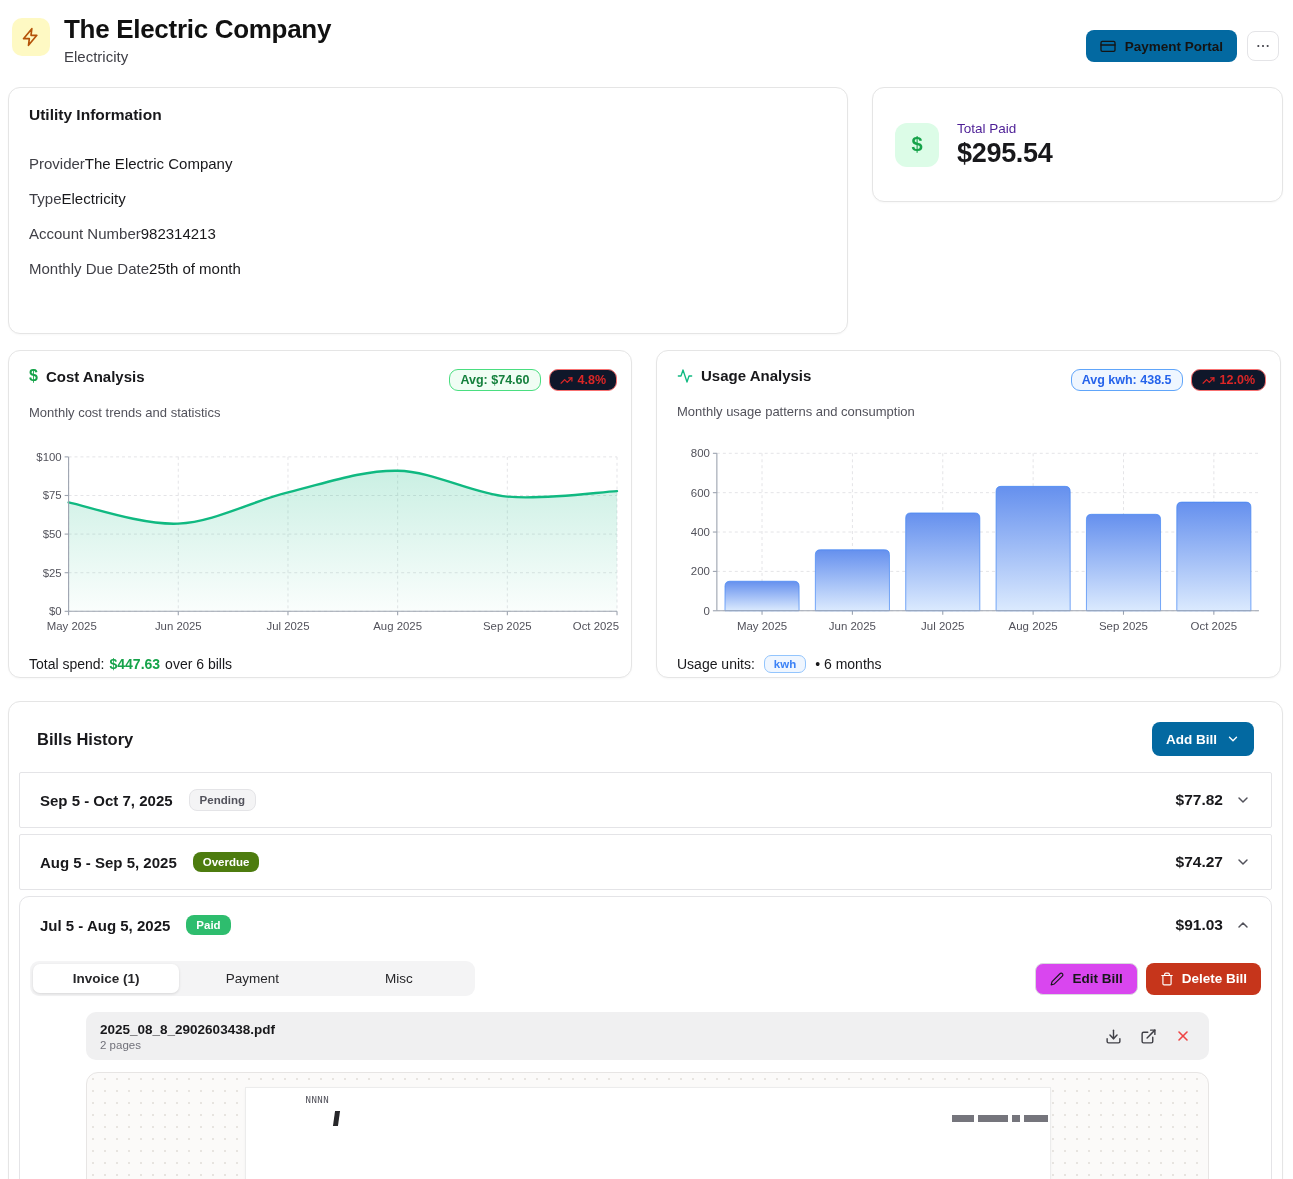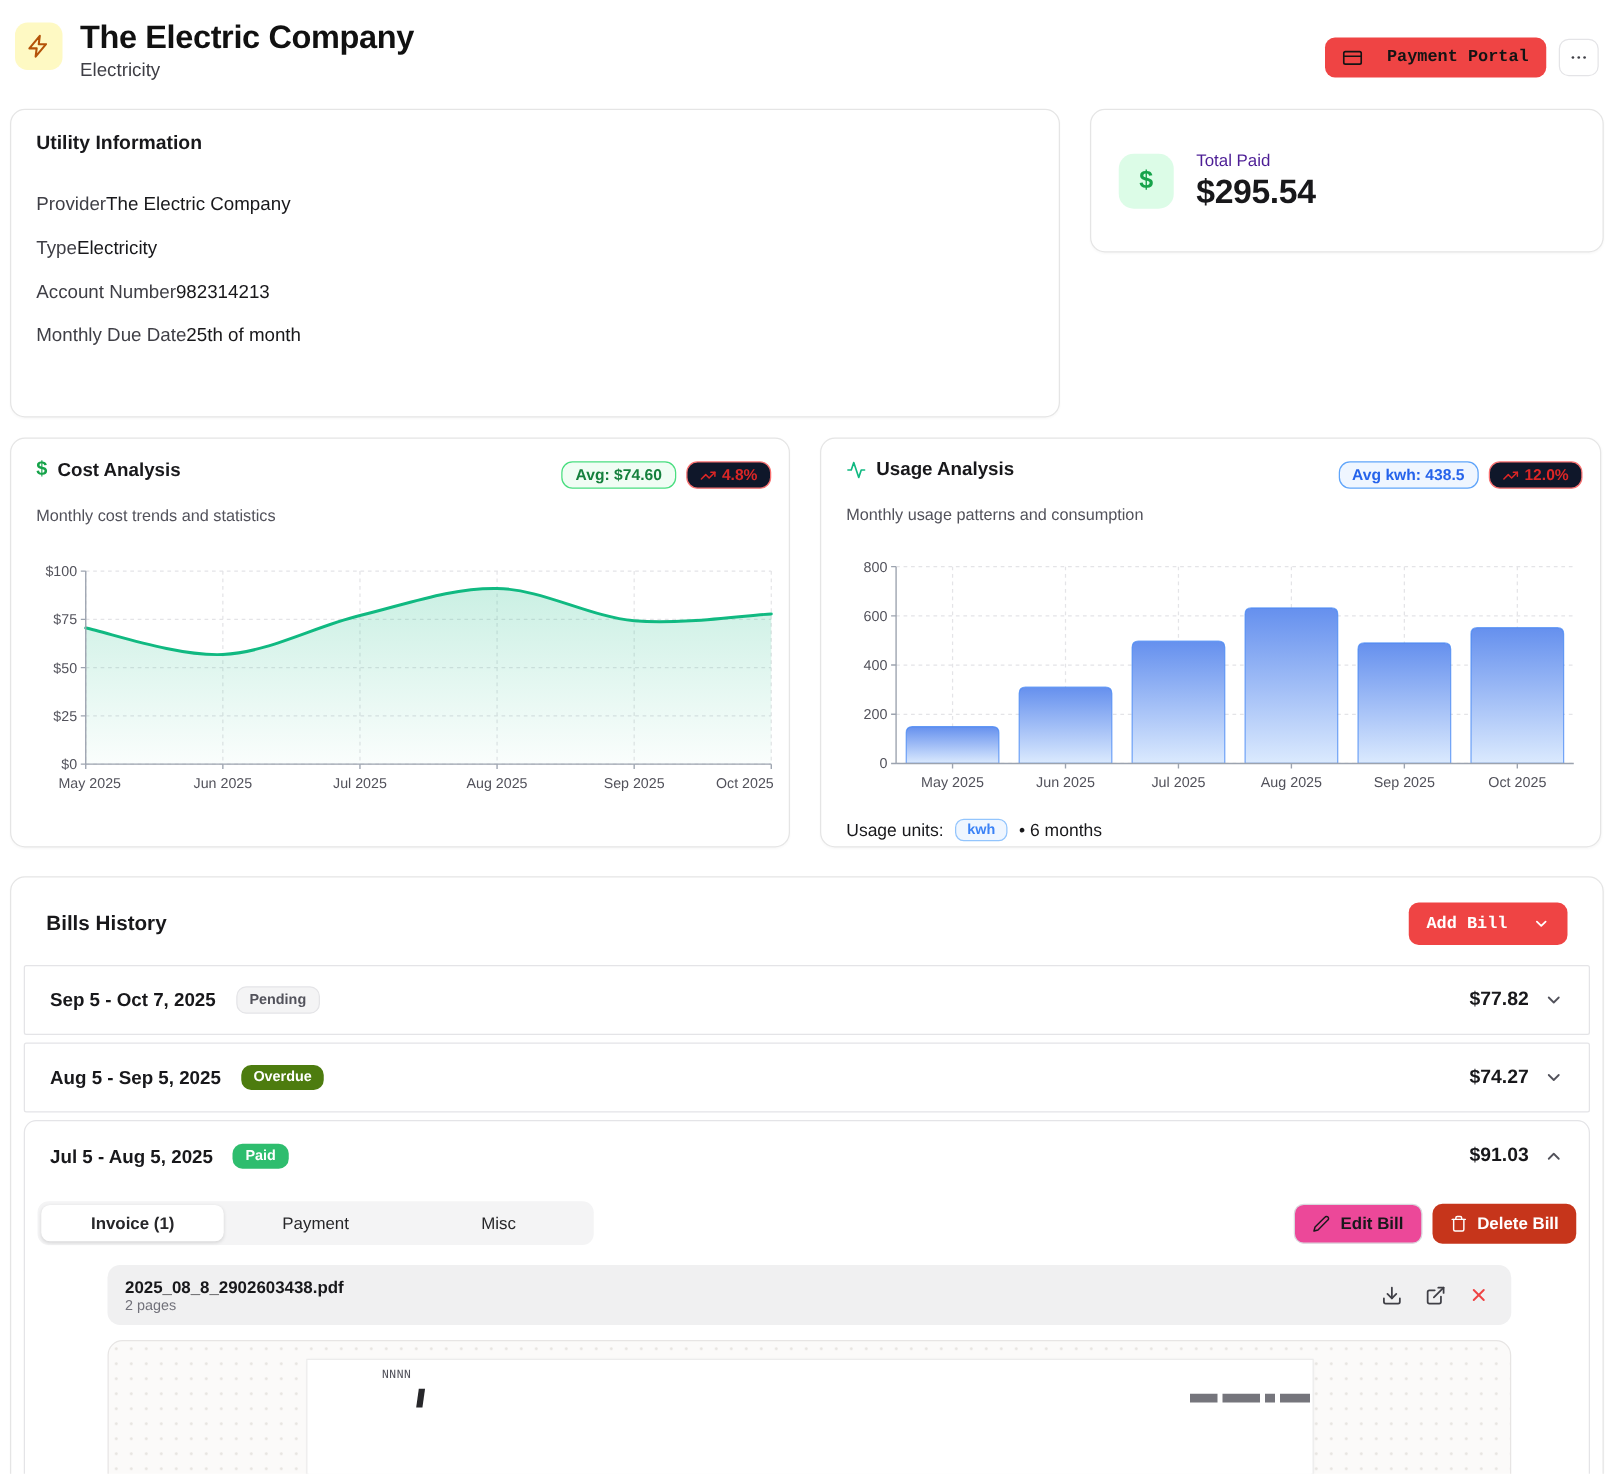--- a/index.html
+++ b/index.html
@@ -7,21 +7,21 @@
   body{background:#fff;font-family:"Liberation Sans",sans-serif;color:#18181b;-webkit-font-smoothing:antialiased}
   .page{padding:12px 10px 0 8px}
 
   
   .app-header{display:flex;justify-content:space-between;align-items:flex-start;padding:2px 4px 0 4px}
   .app-header-left{display:flex;gap:14px;align-items:flex-start}
   .app-icon{width:38px;height:38px;border-radius:10px;background:#fef9c3;display:flex;align-items:center;justify-content:center;margin-top:4px}
   .app-title{font-size:26px;font-weight:700;letter-spacing:-.3px;color:#111}
   .app-subtitle{font-size:15px;color:#3f3f46;margin-top:3px}
   .app-header-right{display:flex;gap:10px;align-items:center;margin-top:16px}
-  .btn-green{display:inline-flex;align-items:center;gap:20px;background:#ef4444;color:#141414;border:none;border-radius:8px;height:32px;padding:0 14px;font-size:13.5px;font-weight:600;font-family:Liberation Mono, monospace;cursor:pointer}
+  .btn-green{display:inline-flex;align-items:center;gap:9px;background:#0369a1;color:#141414;border:none;border-radius:8px;height:32px;padding:0 14px;font-size:13.5px;font-weight:600;font-family:Liberation Sans, sans-serif;cursor:pointer}
   .btn-more{width:32px;height:30px;background:#fff;border:1px solid #e4e4e7;border-radius:8px;display:flex;align-items:center;justify-content:center;cursor:pointer}
 
   
   .card{background:#fff;border:1px solid #e5e5e5;border-radius:12px;box-shadow:0 1px 2px rgba(0,0,0,.03)}
   .top-grid{display:grid;grid-template-columns:840px 411px;column-gap:24px;margin-top:22px}
   .utility-card{height:247px;padding:18px 20px}
   .card-title{font-size:15.5px;font-weight:700}
   .info-rows{margin-top:22px}
   .info-row{display:flex;justify-content:flex-start;align-items:center;height:35px;font-size:15px}
   .info-label{color:#3f3f46}
@@ -74,21 +74,21 @@
   .status-paid{background:#2ebd6e;color:#fff}
   .bill-right{display:flex;align-items:center;gap:12px}
   .bill-amount{font-size:15.5px;font-weight:700}
 
   
   .detail-toolbar{display:flex;justify-content:space-between;align-items:center;padding:8px 10px 0 10px}
   .tabs{width:445px;height:35px;background:#f4f4f5;border-radius:9px;padding:3px;display:flex}
   .tab{flex:1;border:none;background:transparent;border-radius:7px;font-size:13.5px;color:#27272a;font-family:inherit;cursor:pointer;font-weight:500}
   .tab.active{background:#fff;font-weight:600;box-shadow:0 1px 3px rgba(0,0,0,.12)}
   .detail-actions{display:flex;gap:8px}
-  .btn-outline{display:inline-flex;align-items:center;gap:8px;height:32px;padding:0 14px;background:#ec4899;border:1px solid #d9d9de;border-radius:8px;font-size:13.5px;font-weight:600;font-family:inherit;cursor:pointer;color:#18181b}
+  .btn-outline{display:inline-flex;align-items:center;gap:8px;height:32px;padding:0 14px;background:#d946ef;border:1px solid #d9d9de;border-radius:8px;font-size:13.5px;font-weight:600;font-family:inherit;cursor:pointer;color:#18181b}
   .btn-red{display:inline-flex;align-items:center;gap:8px;height:32px;padding:0 14px;background:#c6351b;border:none;border-radius:8px;font-size:13.5px;font-weight:600;font-family:inherit;cursor:pointer;color:#fff}
   .attachment{margin:16px 62px 0 66px}
   .file-bar{background:#f0f0f1;border-radius:10px;height:48px;display:flex;justify-content:space-between;align-items:center;padding:0 16px 0 14px}
   .file-name{font-size:13.5px;font-weight:600}
   .file-meta{font-size:11.5px;color:#71717a;margin-top:2px}
   .file-actions{display:flex;gap:14px;align-items:center}
   .icon-btn{background:transparent;border:none;cursor:pointer;display:flex;align-items:center;justify-content:center;padding:2px}
   .pdf-preview{margin-top:12px;border:1px solid #e7e5e4;border-radius:12px;background-color:#fbfaf9;background-image:radial-gradient(#e7e4e0 1px,transparent 1.2px);background-size:12px 12px;height:320px;overflow:hidden}
   .pdf-page{width:804px;margin:15px auto 0;background:#fff;height:290px;box-shadow:0 0 0 1px #ececec,0 1px 4px rgba(0,0,0,.06)}
   .pdf-head-text{padding:7px 0 0 60px;font-family:"DejaVu Sans Mono",monospace;font-size:9px;letter-spacing:.5px;color:#52525b}
@@ -229,20 +229,25 @@
             <linearGradient id="gGreen" x1="0" y1="0" x2="0" y2="1">
               <stop offset="0%" stop-color="#10b981" stop-opacity="0.22"></stop>
               <stop offset="100%" stop-color="#10b981" stop-opacity="0.02"></stop>
             </linearGradient>
           </defs>
           <path d="M 40,56.02 C 58.46666666666667,59.58200000000001 113.86666666666667,79.08200000000001 150.8,77.39200000000001 C 187.73333333333335,75.70200000000001 224.66666666666669,54.779799999999994 261.6,45.879999999999995 C 298.53333333333336,36.980199999999996 335.46666666666664,23.2834 372.4,23.9932 C 409.3333333333333,24.703000000000003 446.26666666666665,46.70420000000001 483.2,50.13880000000001 C 520.1333333333333,53.573400000000014 575.5333333333333,45.523800000000016 594,44.600800000000014 L 594,166 L 40,166 Z" fill="url(#gGreen)"></path>
           <path d="M 40,56.02 C 58.46666666666667,59.58200000000001 113.86666666666667,79.08200000000001 150.8,77.39200000000001 C 187.73333333333335,75.70200000000001 224.66666666666669,54.779799999999994 261.6,45.879999999999995 C 298.53333333333336,36.980199999999996 335.46666666666664,23.2834 372.4,23.9932 C 409.3333333333333,24.703000000000003 446.26666666666665,46.70420000000001 483.2,50.13880000000001 C 520.1333333333333,53.573400000000014 575.5333333333333,45.523800000000016 594,44.600800000000014" fill="none" stroke="#10b981" stroke-width="2.4" stroke-linecap="round"></path>
           <line x1="40" y1="10" x2="40" y2="166" class="axisline"></line>
           <line x1="40" y1="166" x2="594" y2="166" class="axisline"></line>
         </svg>
+      <div class="chart-foot">
+        <span>Total spend:</span>
+        <span class="green-text">$447.63</span>
+        <span>over 6 bills</span>
+      </div>
     </section>
 
     <section class="card chart-card">
       <div class="chart-head">
         <div>
           <div class="chart-title-row">
             <span style="display:flex">
               <svg width="16" height="16" viewBox="0 0 24 24" fill="none" stroke="#10b981" stroke-width="2" stroke-linecap="round" stroke-linejoin="round">
                   <path d="M22 12h-4l-3 9L9 3l-3 9H2"></path>
                 </svg>

